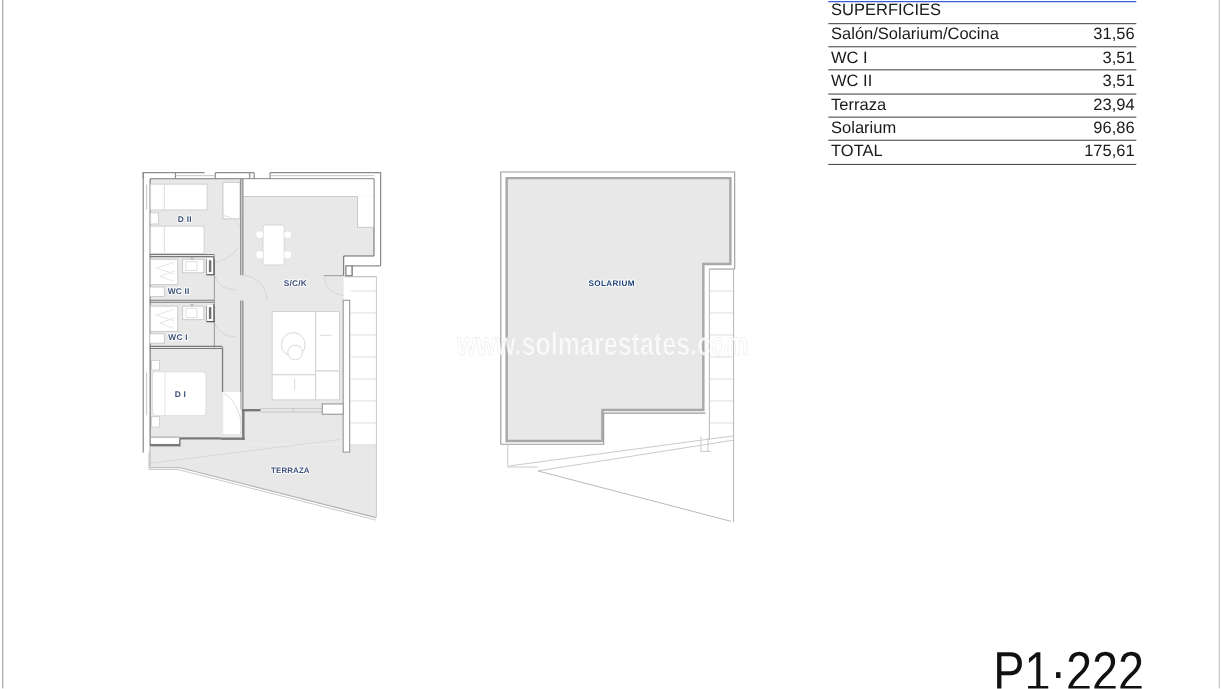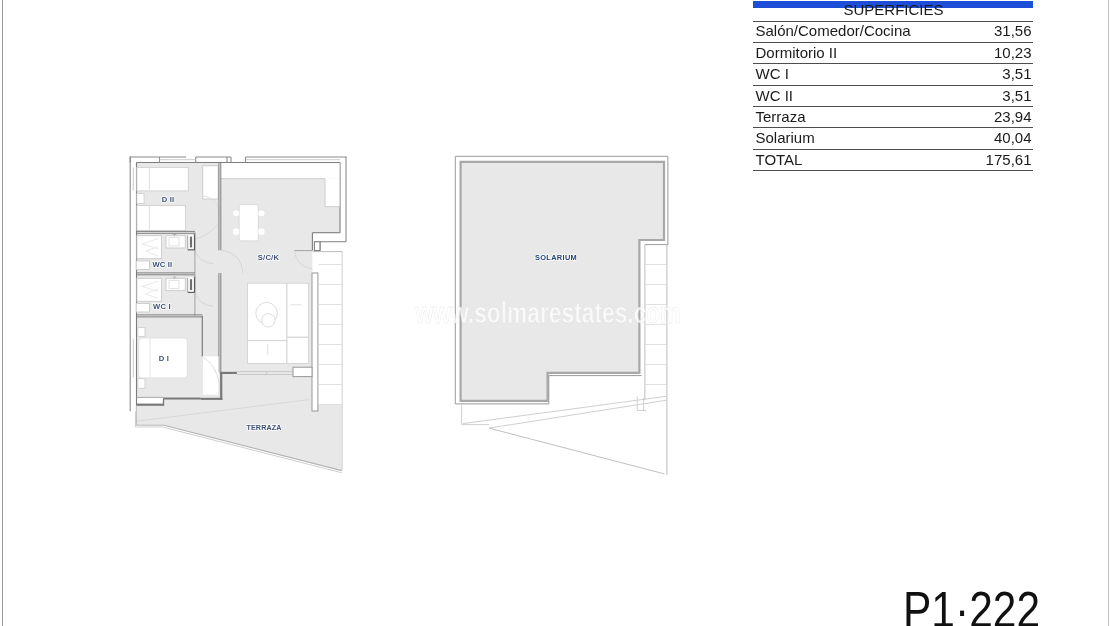--- a/index.html
+++ b/index.html
@@ -2,57 +2,53 @@
 <html><head>
 <meta charset="utf-8">
 <style>
   html,body{margin:0;padding:0;background:#ffffff;}
   body{width:1110px;height:626px;position:relative;overflow:hidden;
        font-family:"Liberation Sans", sans-serif;}
   .abs{position:absolute;}
   #areas{position:absolute;left:753px;top:1px;width:279.5px;font-size:15px;color:#1a1a1a;}
   #areas .row{box-sizing:border-box;border-bottom:1px solid #4d4d4d;height:21.4px;
        display:flex;justify-content:space-between;align-items:flex-end;padding:0 1px 2.5px 2.5px;}
-  #areas .row:first-child{border-top:7px solid #1d4ed8;height:20.5px;justify-content:center;}
+  #areas .row:first-child{border-top:1px solid #1d4ed8;height:20.5px;}
   #plate{position:absolute;left:903px;top:585px;font-size:50px;line-height:1;color:#111;transform:scaleX(0.85);transform-origin:0 0;}
 </style>
 </head>
 <body>
 
 <div class="abs" style="left:2px;top:0;width:1px;height:626px;background:#9b9b9b;"></div>
 
 <div class="abs" style="left:1108px;top:0;width:1px;height:626px;background:#c2c2c2;"></div>
 
 <div id="areas">
   <div class="row">
       <span>SUPERFICIES</span>
     </div>
   <div class="row">
-      <span>Salón/Comedor/Cocina</span>
+      <span>Salón/Solarium/Cocina</span>
       <span>31,56</span>
-    </div>
-  <div class="row">
-      <span>Dormitorio II</span>
-      <span>10,23</span>
     </div>
   <div class="row">
       <span>WC I</span>
       <span>3,51</span>
     </div>
   <div class="row">
       <span>WC II</span>
       <span>3,51</span>
     </div>
   <div class="row">
       <span>Terraza</span>
       <span>23,94</span>
     </div>
   <div class="row">
       <span>Solarium</span>
-      <span>40,04</span>
+      <span>96,86</span>
     </div>
   <div class="row" style="font-weight:normal">
       <span>TOTAL</span>
       <span>175,61</span>
     </div>
 </div>
 
 <div id="plate">P1·222</div>
 
 <svg class="abs" style="left:0;top:0;transform:translateZ(0)" width="1110" height="626" viewBox="0 0 1110 626">

